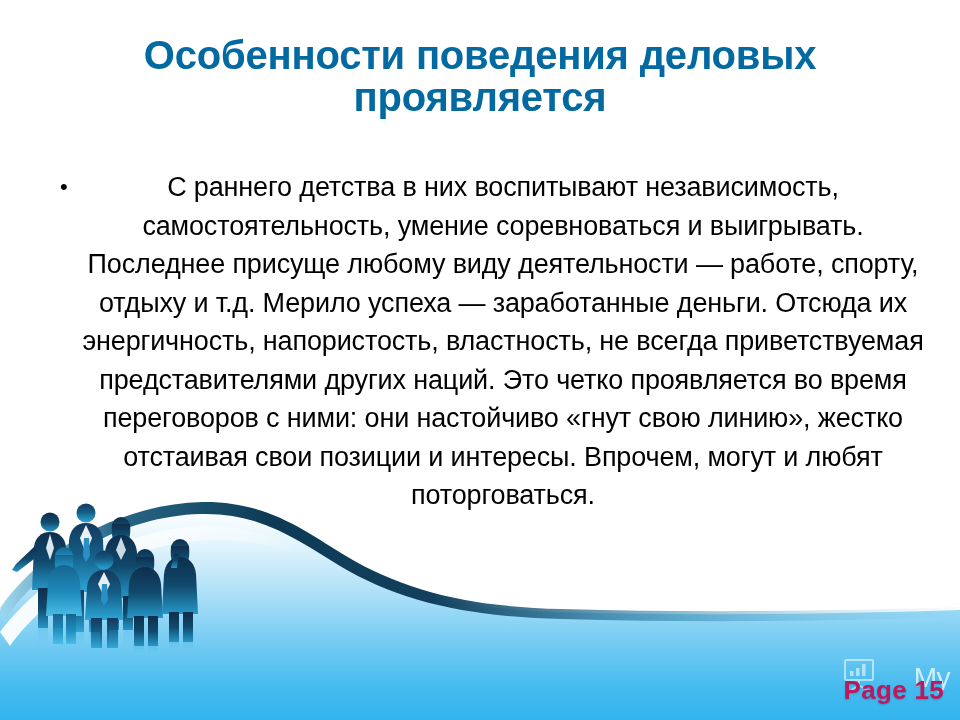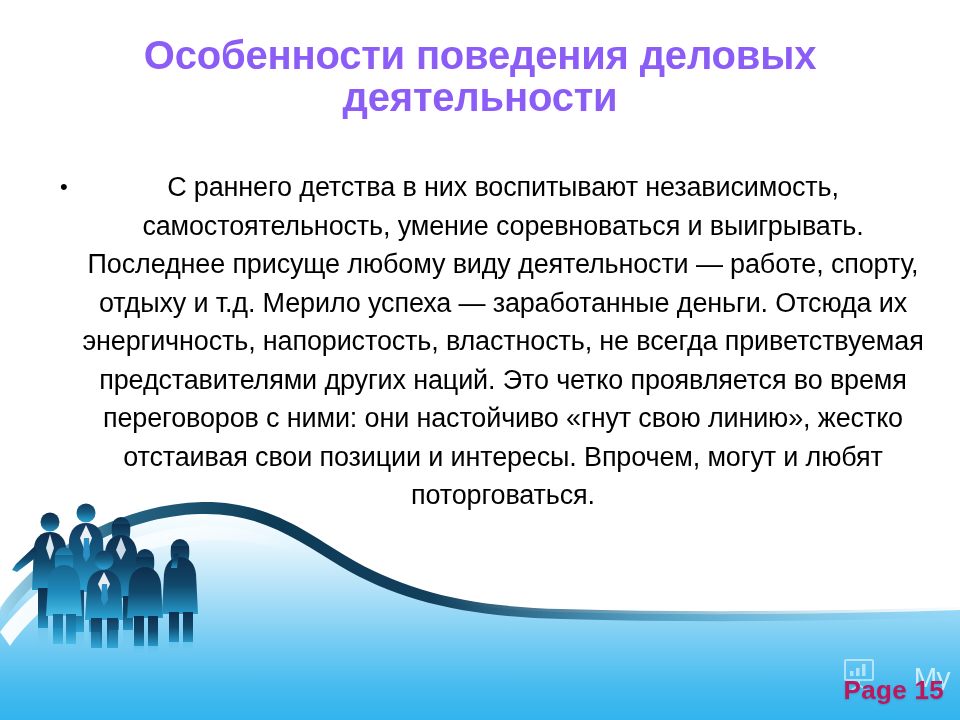--- a/index.html
+++ b/index.html
@@ -22,21 +22,21 @@
     left:60px; top:34px;
     width:840px;
     text-align:center;
     line-height:1.06;
   }
   .title-line {
     font-family:"Liberation Sans", sans-serif;
     font-weight:bold;
     font-size:40px;
     letter-spacing:-0.2px;
-    color:#8b5cf6;
+    color:#0369a1;
     white-space:nowrap;
   }
 
   
   #body-block {
     position:absolute;
     left:48px; top:168px;
     width:880px;
   }
   .bullet-row {
@@ -109,21 +109,21 @@
     text-shadow:0 1px 2px rgba(40,120,170,0.55);
   }
 </style>
 </head>
 <body>
 
 <div id="slide">
 
   <div id="title-block">
     <div class="title-line">Особенности поведения деловых</div>
-    <div class="title-line">деятельности</div>
+    <div class="title-line">проявляется</div>
   </div>
 
   <div id="body-block">
     <div class="bullet-row">
       <div class="bullet-dot">•</div>
       <div class="bullet-text">С раннего детства в них воспитывают независимость, самостоятельность, умение соревноваться и выигрывать. Последнее присуще любому виду деятельности — работе, спорту, отдыху и т.д. Мерило успеха — заработанные деньги. Отсюда их энергичность, напористость, властность, не всегда приветствуемая представителями других наций. Это четко проявляется во время переговоров с ними: они настойчиво «гнут свою линию», жестко отстаивая свои позиции и интересы. Впрочем, могут и любят поторговаться.</div>
     </div>
   </div>
 
   <div id="wave-area">

